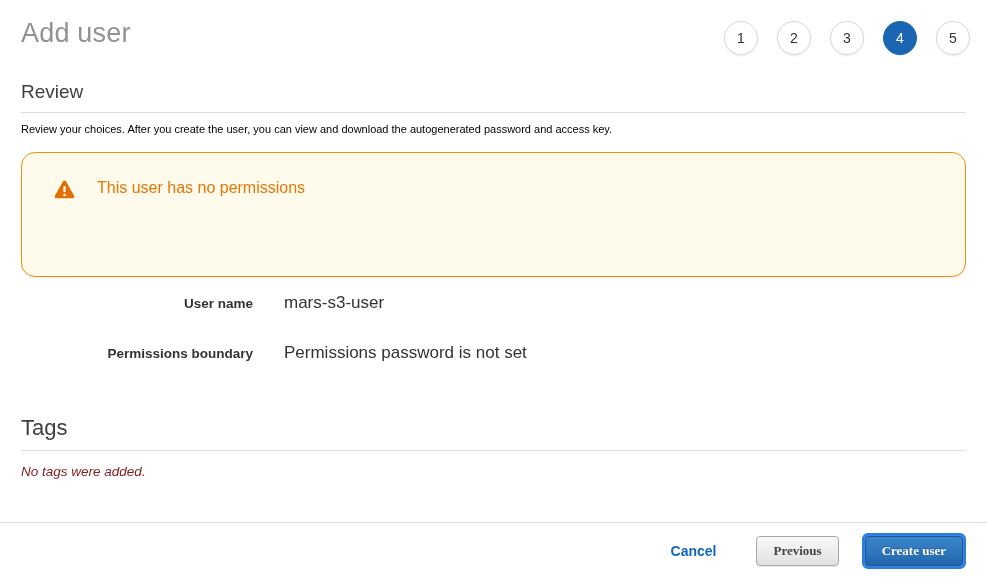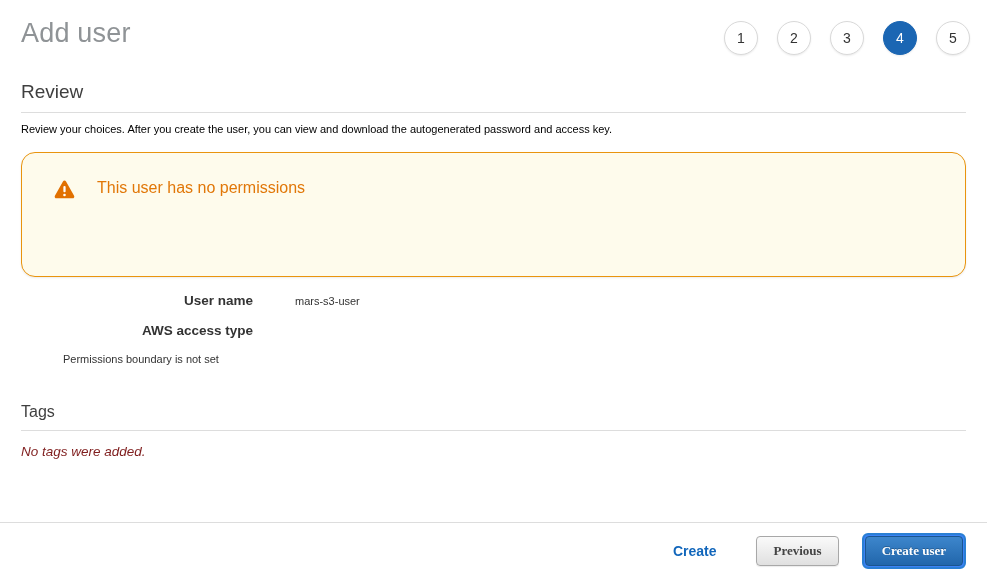--- a/index.html
+++ b/index.html
@@ -115,27 +115,27 @@
   }
   .detail-label {
     width: 232px;
     text-align: right;
     font-weight: bold;
     font-size: 13.5px;
     color: #333;
     flex: 0 0 auto;
   }
   .detail-value {
-    margin-left: 42px;
-    font-size: 11px;
-    color: #333;
-  }
-
-  
-  .tags-heading { margin-top: 30px; font-size: 16px; }
+    margin-left: 31px;
+    font-size: 17px;
+    color: #333;
+  }
+
+  
+  .tags-heading { margin-top: 44px; font-size: 22px; }
   .tags-empty {
     margin-top: 13px;
     font-size: 13.5px;
     font-style: italic;
     color: #7f1d1d;
   }
 
   
   .footer {
     margin-top: auto;
@@ -225,33 +225,33 @@
         <div class="warning-title">This user has no permissions</div>
       </div>
     </div>
 
     <div class="details-rows">
       <div class="detail-row">
         <span class="detail-label">User name</span>
         <span class="detail-value">mars-s3-user</span>
       </div>
       <div class="detail-row">
-        <span class="detail-label">AWS access type</span>
       </div>
       <div class="detail-row">
-        <span class="detail-value">Permissions boundary is not set</span>
+        <span class="detail-label">Permissions boundary</span>
+        <span class="detail-value">Permissions password is not set</span>
       </div>
     </div>
 
     <h2 class="section-heading tags-heading">Tags</h2>
     <p class="tags-empty">No tags were added.</p>
 
   </div>
 
   <div class="footer">
-    <a class="cancel-link">Create</a>
+    <a class="cancel-link">Cancel</a>
     <button class="btn btn-secondary">Previous</button>
     <span class="btn-primary-wrap">
       <button class="btn btn-primary">Create user</button>
     </span>
   </div>
 
 </div>
 
 </body></html>

